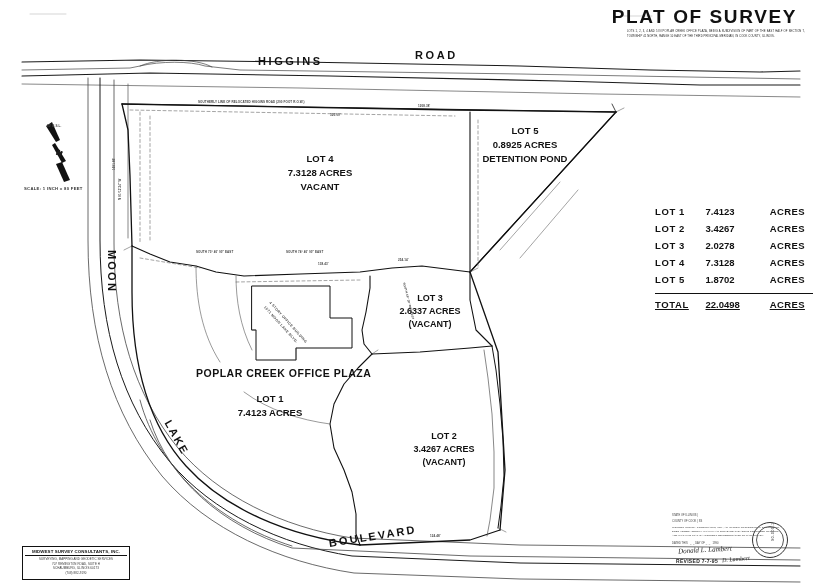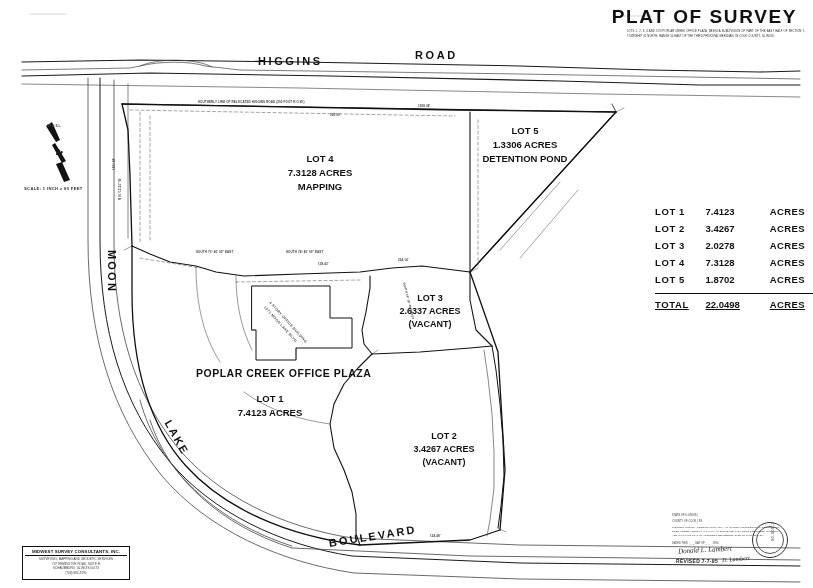--- a/index.html
+++ b/index.html
@@ -212,28 +212,28 @@
   <div id="legal">LOTS 1, 2, 3, 4 AND 5 IN POPLAR CREEK OFFICE PLAZA, BEING A SUBDIVISION OF PART OF THE EAST HALF OF SECTION 7, TOWNSHIP 41 NORTH, RANGE 10 EAST OF THE THIRD PRINCIPAL MERIDIAN, IN COOK COUNTY, ILLINOIS.</div>
 
   <div class="street" id="st-higgins">HIGGINS</div>
   <div class="street" id="st-road">ROAD</div>
   <div class="street" id="st-moon">MOON</div>
   <div class="street" id="st-lake">LAKE</div>
   <div class="street" id="st-blvd">BOULEVARD</div>
 
   <div class="lot-block" id="lot5">
     <div>LOT  5</div>
-    <div>1.3306 ACRES</div>
+    <div>0.8925 ACRES</div>
     <div>DETENTION POND</div>
   </div>
 
   <div class="lot-block" id="lot4">
     <div>LOT  4</div>
     <div>7.3128 ACRES</div>
-    <div>MAPPING</div>
+    <div>VACANT</div>
   </div>
 
   <div class="lot-block" id="lot3">
     <div>LOT  3</div>
     <div>2.6337 ACRES</div>
     <div>(VACANT)</div>
   </div>
 
   <div class="lot-block" id="lot2">
     <div>LOT  2</div>

